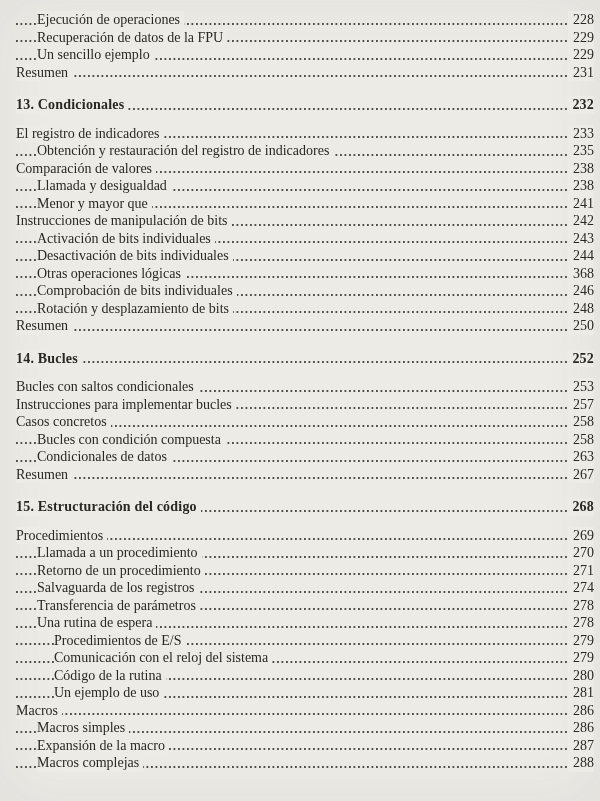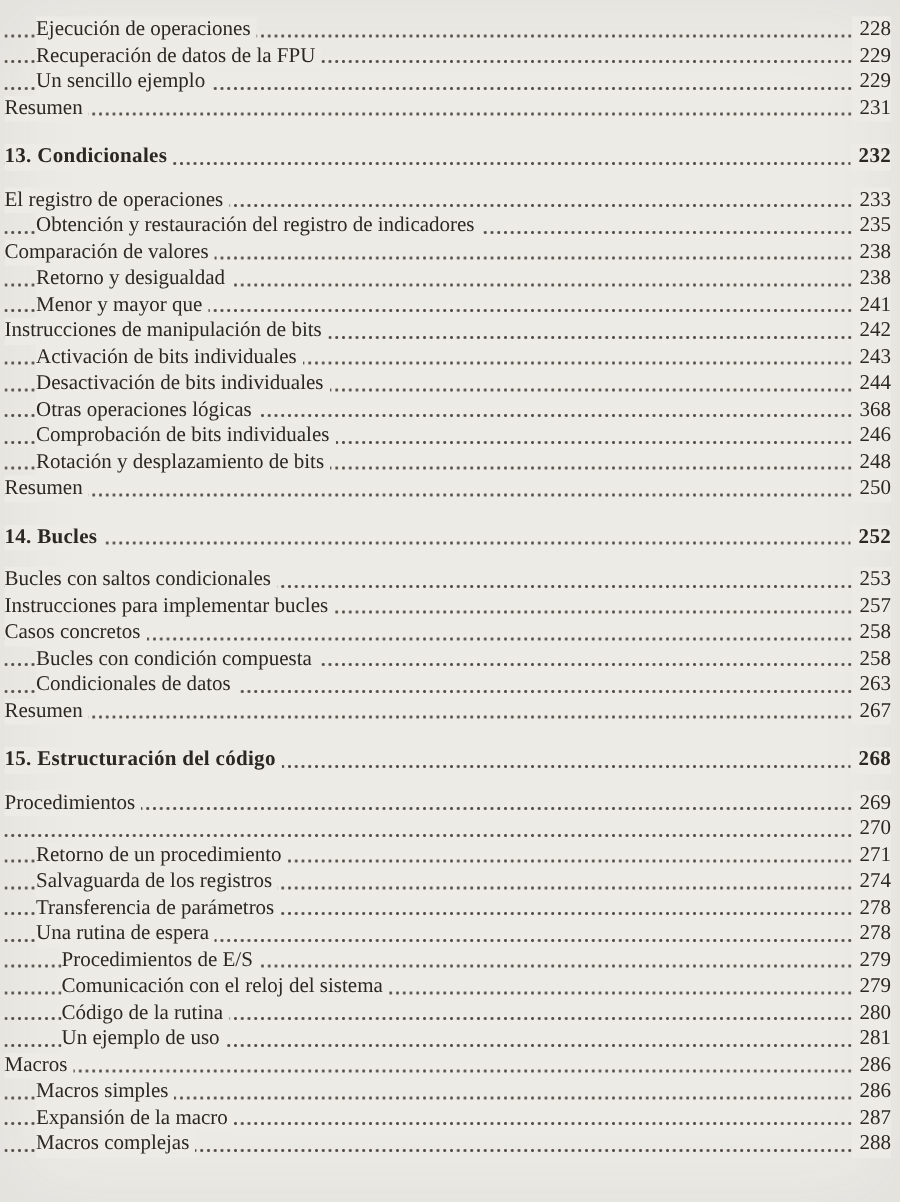--- a/index.html
+++ b/index.html
@@ -15,21 +15,21 @@
     width: 600px;
     height: 801px;
     background: var(--bg);
     color: var(--text);
     font-family: "Liberation Serif", "DejaVu Serif", serif;
     font-size: 14px;
     overflow: hidden;
     box-shadow: inset 0 0 60px rgba(90,85,75,0.08);
   }
   .toc {
-    padding: 11px 6px 12px 3px;
+    padding: 11px 6px 12px 16px;
   }
   .row {
     position: relative;
     display: flex;
     align-items: baseline;
     line-height: 17.5px;
     white-space: nowrap;
   }
   
   .row::before {
@@ -83,33 +83,33 @@
       </div>
       <div class="row lvl0">
         <span class="title">Resumen</span>
         <span class="pagenum">231</span>
       </div>
       <div class="row lvl0 chapter">
         <span class="title">13. Condicionales</span>
         <span class="pagenum">232</span>
       </div>
       <div class="row lvl0">
-        <span class="title">El registro de operaciones</span>
+        <span class="title">El registro de indicadores</span>
         <span class="pagenum">233</span>
       </div>
       <div class="row lvl1">
         <span class="title">Obtención y restauración del registro de indicadores</span>
         <span class="pagenum">235</span>
       </div>
       <div class="row lvl0">
         <span class="title">Comparación de valores</span>
         <span class="pagenum">238</span>
       </div>
       <div class="row lvl1">
-        <span class="title">Retorno y desigualdad</span>
+        <span class="title">Llamada y desigualdad</span>
         <span class="pagenum">238</span>
       </div>
       <div class="row lvl1">
         <span class="title">Menor y mayor que</span>
         <span class="pagenum">241</span>
       </div>
       <div class="row lvl0">
         <span class="title">Instrucciones de manipulación de bits</span>
         <span class="pagenum">242</span>
       </div>
@@ -167,20 +167,21 @@
       </div>
       <div class="row lvl0 chapter">
         <span class="title">15. Estructuración del código</span>
         <span class="pagenum">268</span>
       </div>
       <div class="row lvl0">
         <span class="title">Procedimientos</span>
         <span class="pagenum">269</span>
       </div>
       <div class="row lvl1">
+        <span class="title">Llamada a un procedimiento</span>
         <span class="pagenum">270</span>
       </div>
       <div class="row lvl1">
         <span class="title">Retorno de un procedimiento</span>
         <span class="pagenum">271</span>
       </div>
       <div class="row lvl1">
         <span class="title">Salvaguarda de los registros</span>
         <span class="pagenum">274</span>
       </div>

